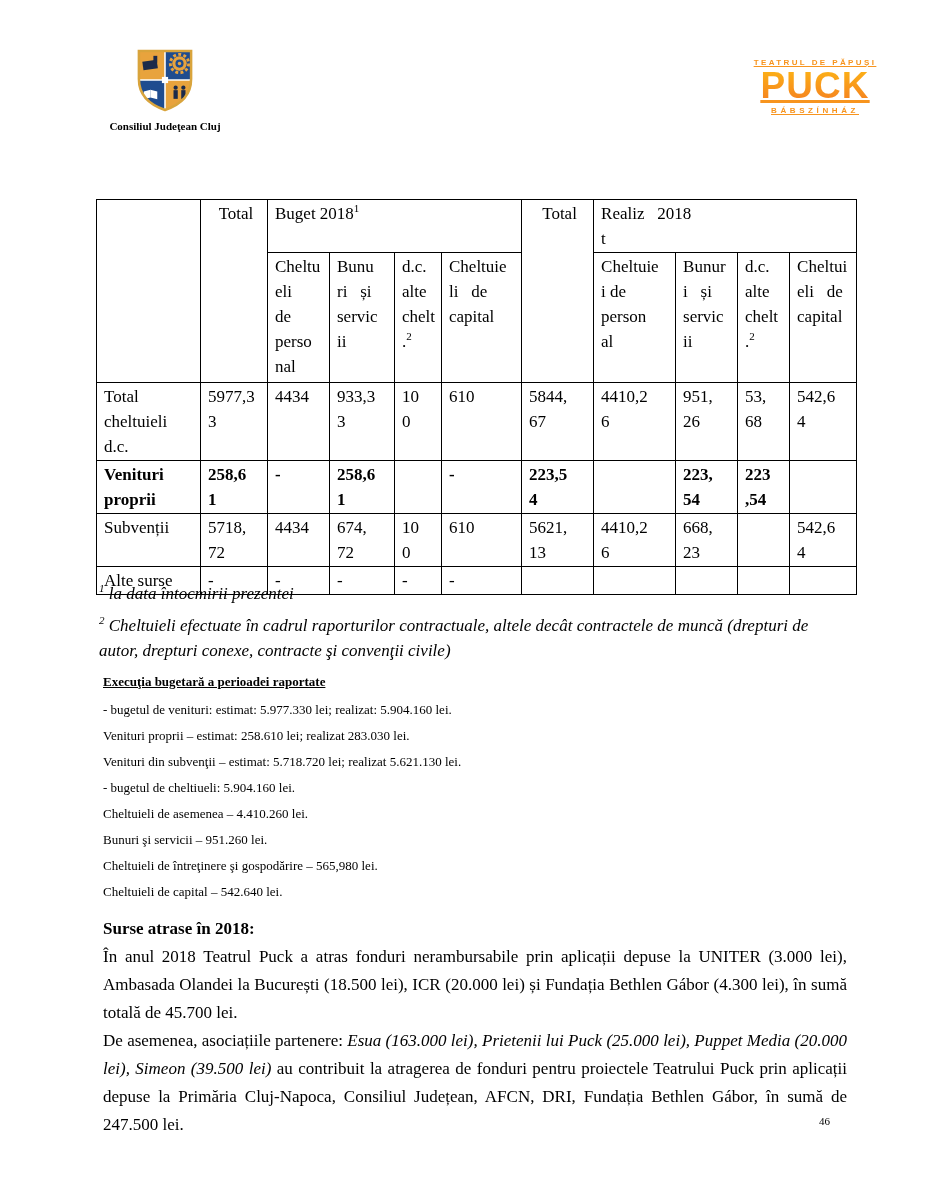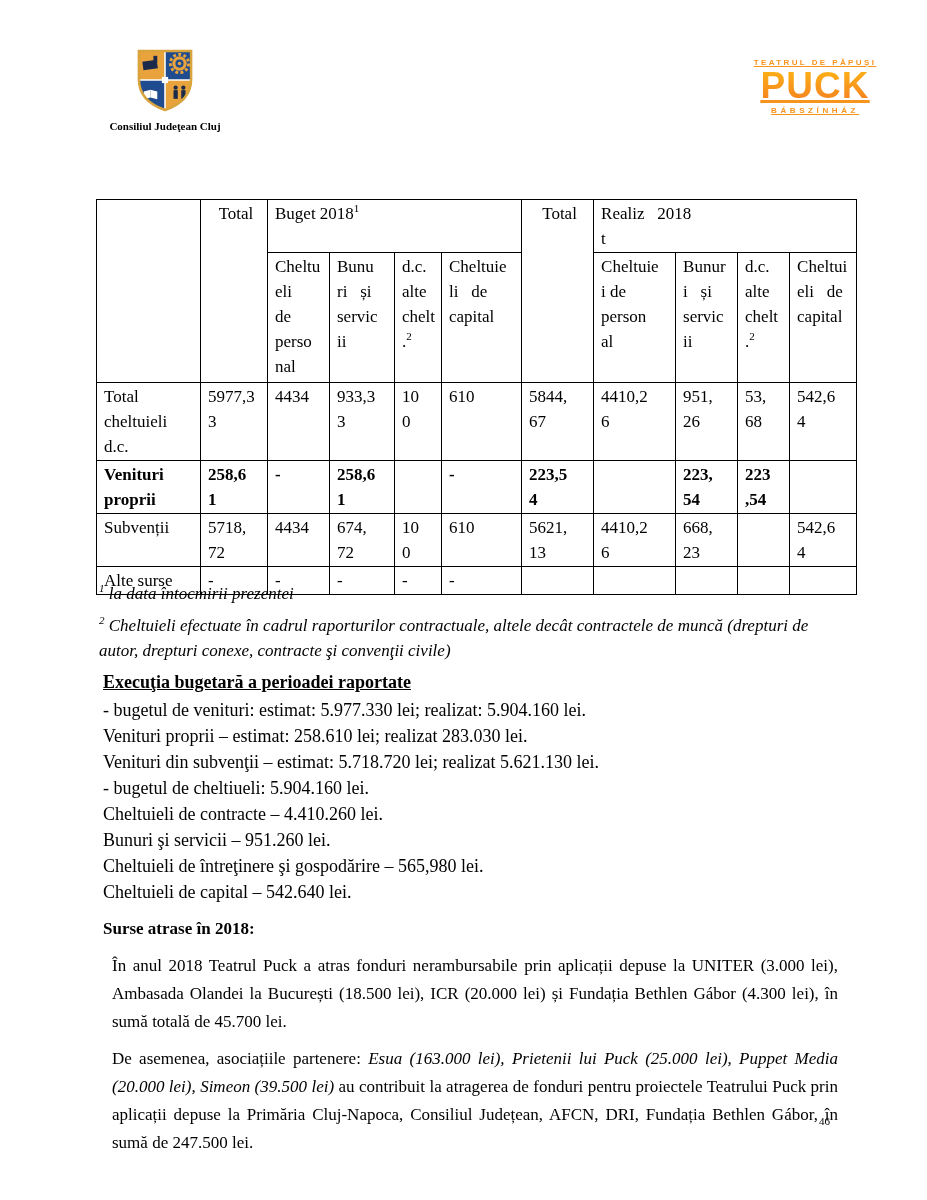--- a/index.html
+++ b/index.html
@@ -46,27 +46,27 @@
   tr.r4 td { height:25px; }
 
   
   .footnotes {
     position:absolute; left:99px; top:575px; width:752px;
     font-style:italic; font-size:17px; line-height:26px;
   }
   .footnotes sup { font-size:11px; }
 
   
-  .exec { position:absolute; left:103px; top:669px; width:746px; font-size:18px; line-height:26px; }
+  .exec { position:absolute; left:103px; top:669px; width:746px; font-size:13px; line-height:26px; }
   .exec .heading { font-weight:bold; text-decoration:underline; margin-bottom:2px; }
 
   
   .surse { position:absolute; left:103px; top:915px; width:744px; font-size:17px; line-height:28px; }
   .surse .heading2 { font-weight:bold; }
-  .surse p { margin:9px; text-align:justify; }
+  .surse p { margin:0; text-align:justify; }
   .surse em { font-style:italic; }
 
   .pageno { position:absolute; left:819px; top:1115px; font-size:11px; }
 </style>
 </head>
 <body>
 
 <div class="page">
 
   <div class="logo-left">
@@ -246,21 +246,21 @@
     <div><sup>1</sup><span> la data întocmirii prezentei</span></div>
     <div><sup>2</sup><span> Cheltuieli efectuate în cadrul raporturilor contractuale, altele decât contractele de muncă (drepturi de autor, drepturi conexe, contracte şi convenţii civile)</span></div>
   </div>
 
   <div class="exec">
     <div class="heading">Execuţia bugetară a perioadei raportate</div>
     <div>- bugetul de venituri: estimat: 5.977.330 lei; realizat: 5.904.160 lei.</div>
     <div>Venituri proprii – estimat: 258.610 lei; realizat 283.030 lei.</div>
     <div>Venituri din subvenţii – estimat: 5.718.720 lei; realizat 5.621.130 lei.</div>
     <div>- bugetul de cheltiueli: 5.904.160 lei.</div>
-    <div>Cheltuieli de contracte – 4.410.260 lei.</div>
+    <div>Cheltuieli de asemenea – 4.410.260 lei.</div>
     <div>Bunuri şi servicii – 951.260 lei.</div>
     <div>Cheltuieli de întreţinere şi gospodărire – 565,980 lei.</div>
     <div>Cheltuieli de capital – 542.640 lei.</div>
   </div>
 
   <div class="surse">
     <div class="heading2">Surse atrase în 2018:</div>
     <p>În anul 2018 Teatrul Puck a atras fonduri nerambursabile prin aplicații depuse la UNITER (3.000 lei), Ambasada Olandei la București (18.500 lei), ICR (20.000 lei) și Fundația Bethlen Gábor (4.300 lei), în sumă totală de 45.700 lei.</p>
     <p><span>De asemenea, asociațiile partenere: </span><em>Esua (163.000 lei), Prietenii lui Puck (25.000 lei), Puppet Media (20.000 lei), Simeon (39.500 lei)</em><span> au contribuit la atragerea de fonduri pentru proiectele Teatrului Puck prin aplicații depuse la Primăria Cluj-Napoca, Consiliul Județean, AFCN, DRI, Fundația Bethlen Gábor, în sumă de 247.500 lei.</span></p>
   </div>

